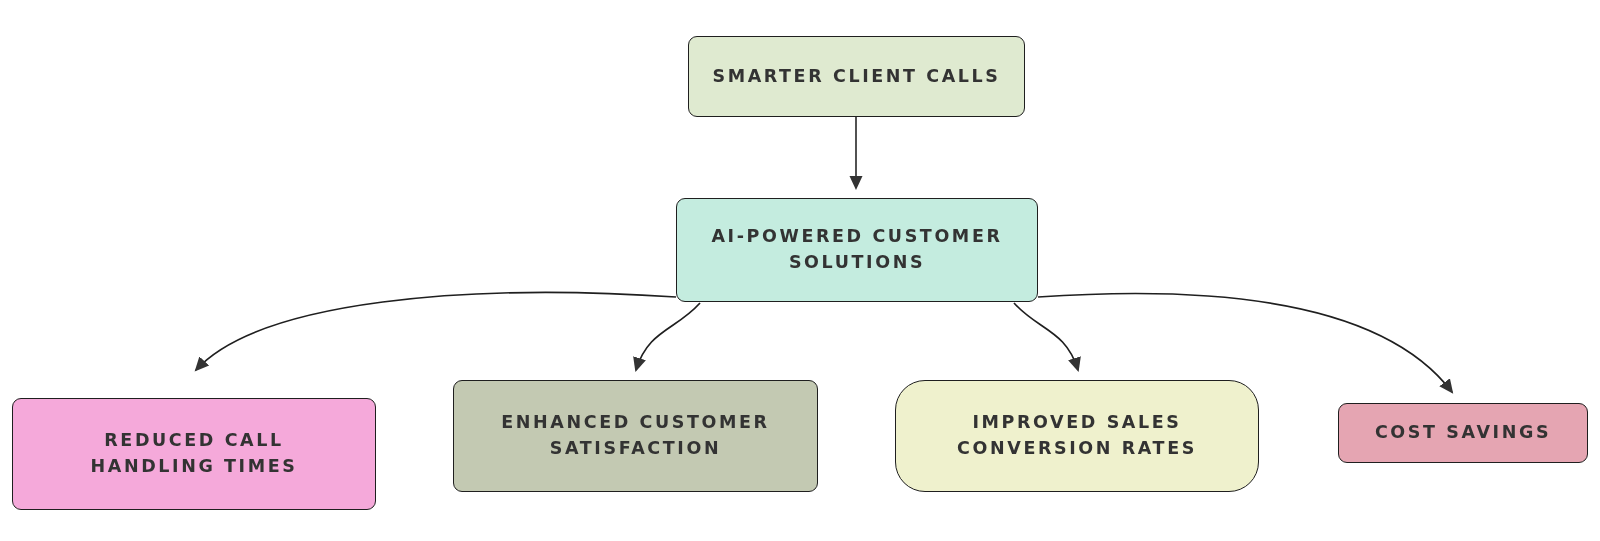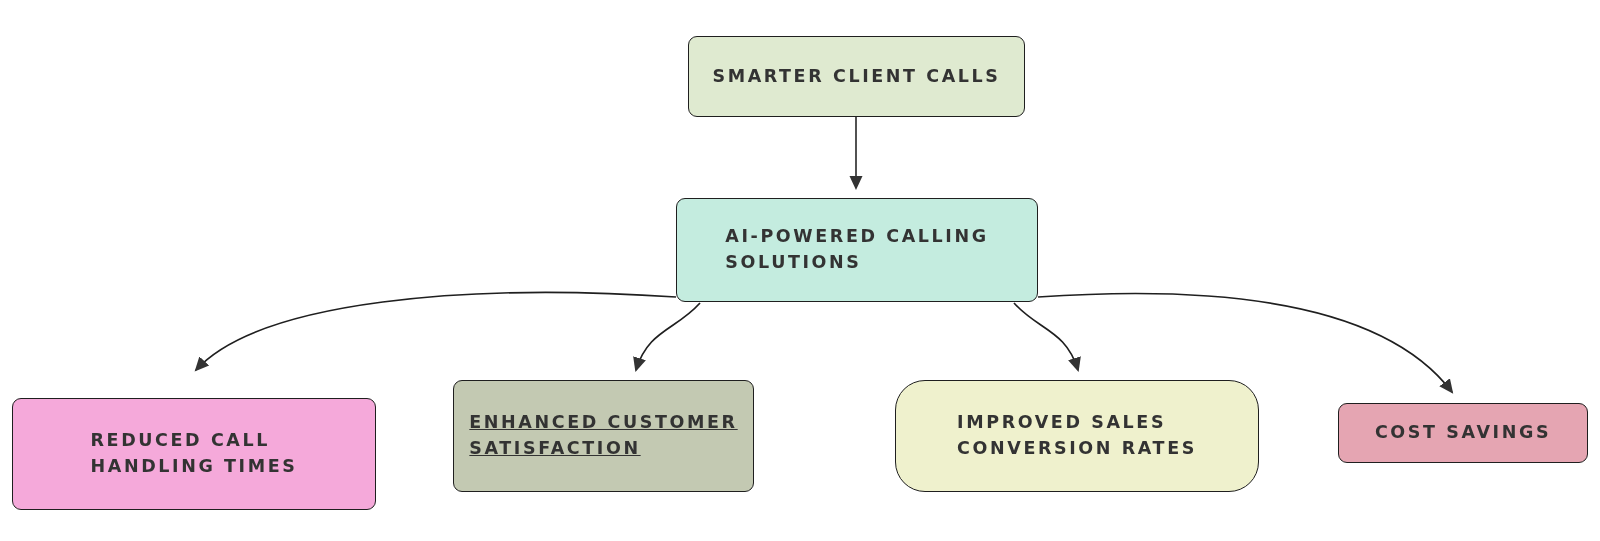--- a/index.html
+++ b/index.html
@@ -26,21 +26,21 @@
     pointer-events: none;
   }
   .node {
     position: absolute;
     box-sizing: border-box;
     border: 1.6px solid #1f1f1f;
     border-radius: 9px;
     display: flex;
     align-items: center;
     justify-content: center;
-    text-align: left;
+    text-align: center;
     color: #333333;
     font-weight: bold;
     letter-spacing: 2.6px;
     line-height: 1.48;
     font-size: 17.5px;
     padding: 4px 10px;
     white-space: pre-line;
   }
   .node-root      { background: #dfead0; }
   .node-hub       { background: #c4ecdf; }
@@ -67,27 +67,27 @@
 
     <path d="M 700 303 C 676 330, 648 330, 636 370" fill="none" stroke="#1f1f1f" stroke-width="1.7" marker-end="url(#arrow)"></path>
 
     <path d="M 1014 303 C 1038 330, 1066 330, 1078 370" fill="none" stroke="#1f1f1f" stroke-width="1.7" marker-end="url(#arrow)"></path>
 
     <path d="M 1038 297 C 1244 283, 1390 310, 1452 392" fill="none" stroke="#1f1f1f" stroke-width="1.7" marker-end="url(#arrow)"></path>
   </svg>
 
   <div class="node node-root" style="left:688px; top:36px; width:337px; height:81px;">SMARTER CLIENT CALLS</div>
 
-  <div class="node node-hub" style="left:676px; top:198px; width:362px; height:104px;">AI-POWERED CALLING
+  <div class="node node-hub" style="left:676px; top:198px; width:362px; height:104px;">AI-POWERED CUSTOMER
 SOLUTIONS</div>
 
   <div class="node node-pink" style="left:12px; top:380px; width:364px; height:112px;">REDUCED CALL
 HANDLING TIMES</div>
 
-  <div class="node node-sage" style="left:453px; top:380px; width:301px; height:112px;text-decoration:underline;">ENHANCED CUSTOMER
+  <div class="node node-sage" style="left:453px; top:380px; width:365px; height:112px;">ENHANCED CUSTOMER
 SATISFACTION</div>
 
   <div class="node node-yellow" style="left:895px; top:380px; width:364px; height:112px;">IMPROVED SALES
 CONVERSION RATES</div>
 
   <div class="node node-rose" style="left:1338px; top:403px; width:250px; height:60px;">COST SAVINGS</div>
 
 </div>
 
 </body></html>

